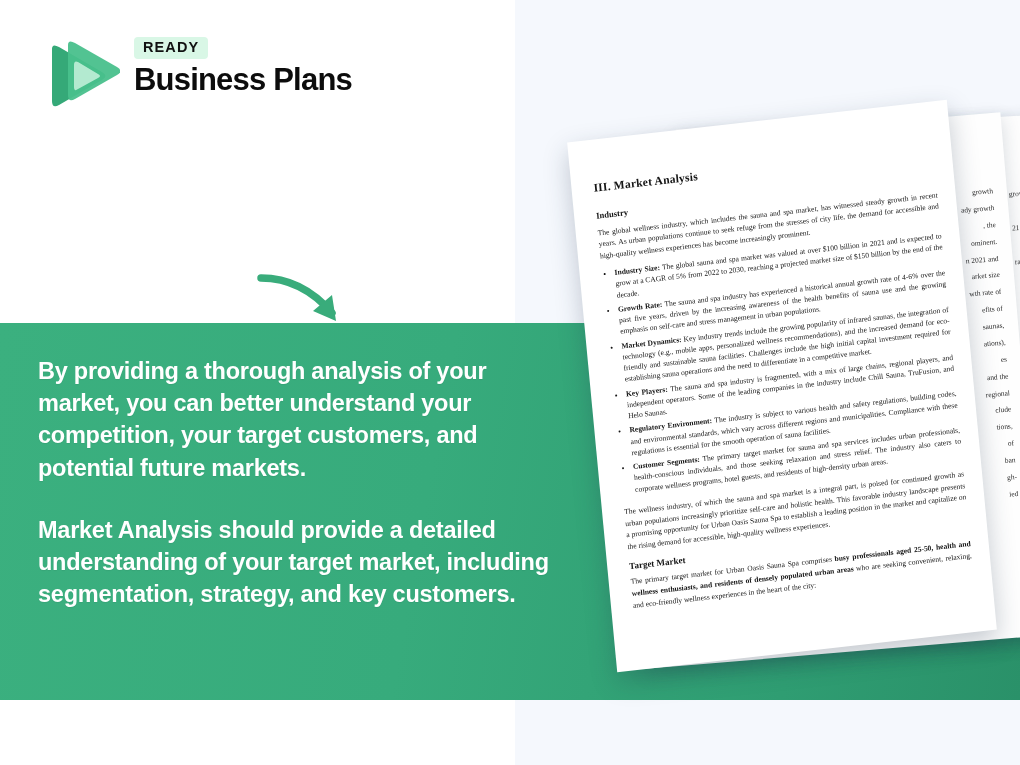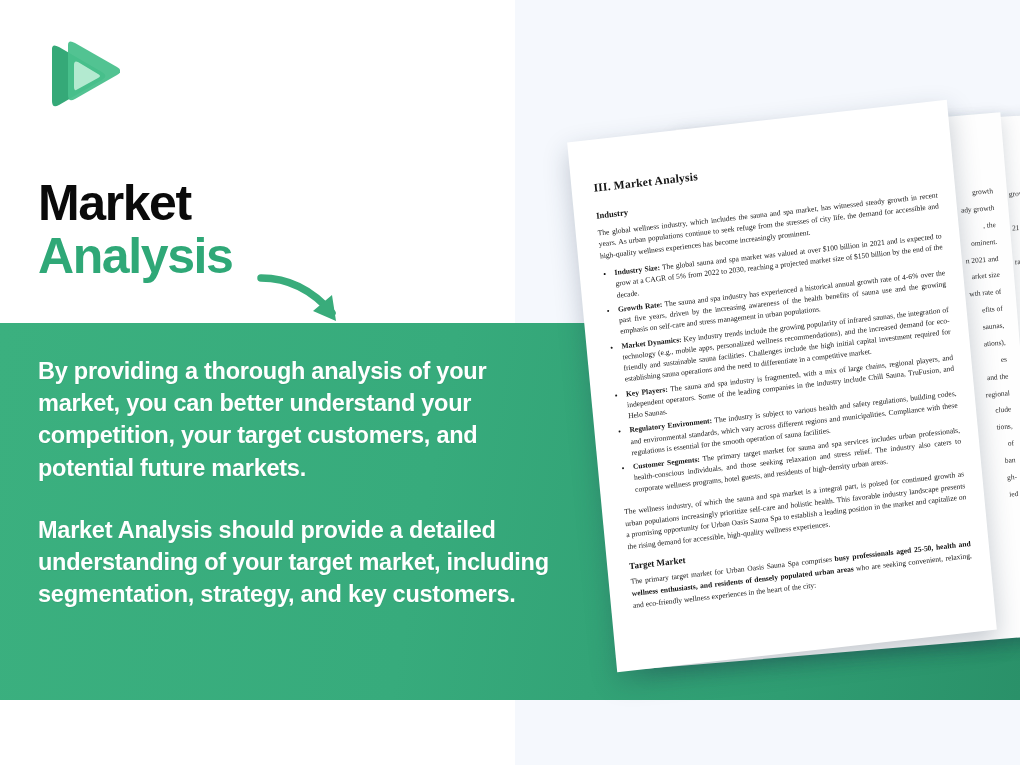--- a/index.html
+++ b/index.html
@@ -135,26 +135,26 @@
 <div class="stage">
 
   <div class="bg-right"></div>
 
   <div class="logo-wrap">
     <svg class="logo-mark" viewBox="0 0 82 80">
       <path d="M14 14 L14 66 Q14 74 21 70 L64 45 Q71 41 64 37 L21 12 Q14 8 14 14 Z" fill="#35a978"></path>
       <path d="M33 6 L33 56 Q33 64 40 60 L82 36 Q89 32 82 28 L40 4 Q33 0 33 6 Z" transform="translate(-3,4)" fill="#49c08c" opacity="0.95"></path>
       <path d="M36 30 L36 52 Q36 57 40 54 L60 43 Q64 41 60 39 L40 27 Q36 25 36 30 Z" fill="#bdeed6" opacity="0.92"></path>
     </svg>
+    <div class="logo-text">
+      <span class="badge-ready">READY</span>
+      <div class="logo-title">Business Plans</div>
+    </div>
   </div>
 
-  <div class="headline">
-    <div class="l1">Market</div>
-    <div class="l2">Analysis</div>
-  </div>
 
   <svg class="arrow-svg" viewBox="0 0 112 66">
     <path d="M5 10 Q46 10 76 45" stroke="#39ac7b" stroke-width="7.5" fill="none" stroke-linecap="round"></path>
     <path d="M57 43 L80 53 L76 27 Z" fill="#39ac7b"></path>
   </svg>
 
   <div class="green-panel"></div>
 
   <div class="copy">
     <p>By providing a thorough analysis of your market, you can better understand your competition, your target customers, and potential future markets.</p>

